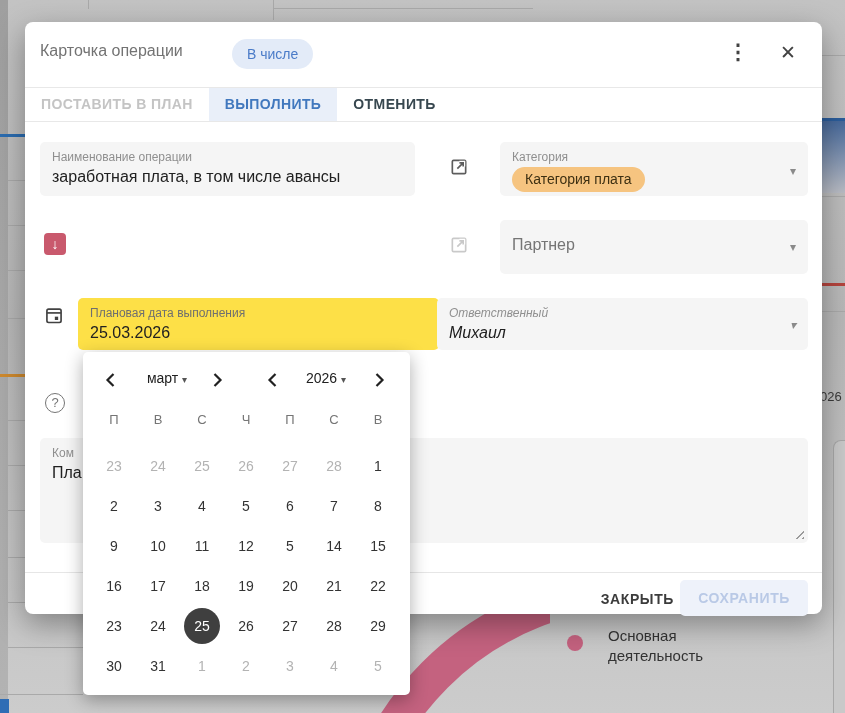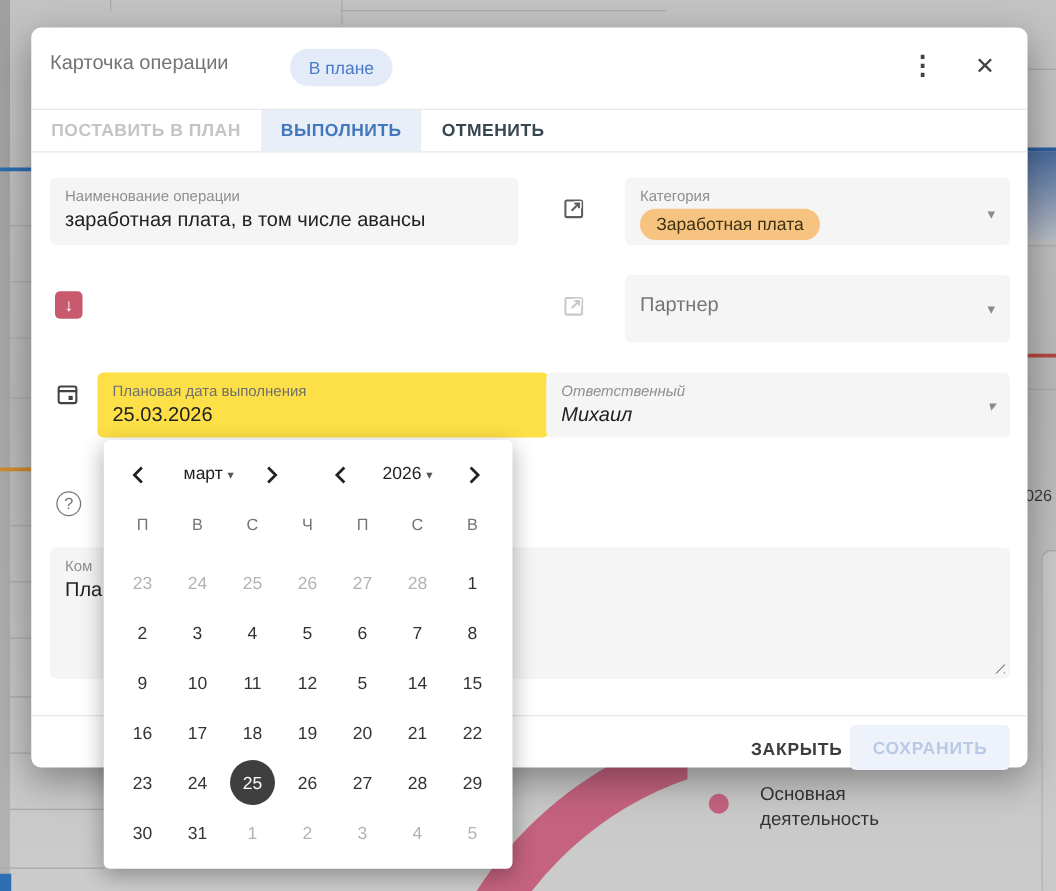--- a/index.html
+++ b/index.html
@@ -132,21 +132,21 @@
   <div class="donut-clip">
     <div class="donut-ring"></div>
   </div>
   <div class="legend-dot"></div>
   <div class="legend-label">Основная деятельность</div>
   <div class="bg-blue-square"></div>
 </div>
 
 <div class="modal">
   <div class="modal-title">Карточка операции</div>
-  <div class="status-badge">В плане</div>
+  <div class="status-badge">В числе</div>
   <div class="kebab">⋮</div>
   <div class="close-x">✕</div>
   <div class="hdr-divider"></div>
 
   <div class="tabs">
     <div class="tab disabled">ПОСТАВИТЬ В ПЛАН</div>
     <div class="tab active">ВЫПОЛНИТЬ</div>
     <div class="tab normal">ОТМЕНИТЬ</div>
   </div>
   <div class="tabs-bottom"></div>
@@ -158,21 +158,21 @@
   <div class="ext-icon ext-1">
     <svg width="20" height="20" viewBox="0 0 24 24" fill="none" stroke="currentColor" stroke-width="2">
       <path d="M5 5 h6 M5 5 v14 h14 v-6" opacity="0"></path>
       <rect x="4" y="4" width="16" height="16" rx="1.5"></rect>
       <path d="M10 14 L17 7 M12.5 7 H17 V11.5" stroke="#fff" stroke-width="5"></path>
       <path d="M10 14 L17 7 M12.5 7 H17 V11.5"></path>
     </svg>
   </div>
   <div class="field field-cat">
     <div class="flabel">Категория</div>
-    <div class="chip">Заработная плата</div>
+    <div class="chip">Категория плата</div>
     <div class="caret" style="top:22px;">▾</div>
   </div>
 
   <div class="amount-icon">↓</div>
   <div class="ext-icon ext-2">
     <svg width="20" height="20" viewBox="0 0 24 24" fill="none" stroke="currentColor" stroke-width="2">
       <rect x="4" y="4" width="16" height="16" rx="1.5"></rect>
       <path d="M10 14 L17 7 M12.5 7 H17 V11.5" stroke="#fff" stroke-width="5"></path>
       <path d="M10 14 L17 7 M12.5 7 H17 V11.5"></path>
     </svg>

